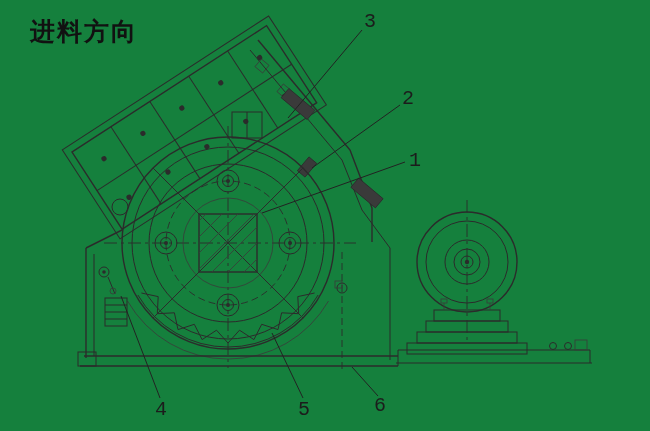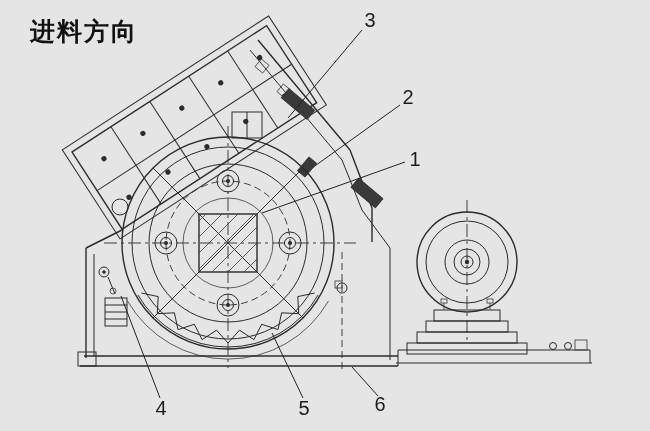--- a/index.html
+++ b/index.html
@@ -1,21 +1,21 @@
 <!DOCTYPE html>
 <html><head>
 <meta charset="utf-8">
 <style>
   html,body{margin:0;padding:0;background:#ffffff;}
   .stage{
     position:relative;
     width:650px;height:431px;
-    background:#e5e5e5;
+    background:#15803d;
     overflow:hidden;
-    font-family:Liberation Sans, sans-serif;
+    font-family:Liberation Mono, monospace;
   }
   .stage svg{position:absolute;left:0;top:0;}
   .ln{stroke:#2b2b2b;fill:none;stroke-width:1;}
   .ln-heavy{stroke:#2b2b2b;fill:none;stroke-width:1.4;}
   .ln-thin{stroke:#3a3a3a;fill:none;stroke-width:0.8;}
   .dark{fill:#3a3a3a;stroke:#2b2b2b;stroke-width:0.8;}
   .dot{fill:#2b2b2b;stroke:none;}
   .cl{stroke:#2b2b2b;fill:none;stroke-width:0.9;stroke-dasharray:13 4 3 4;}
   .dash{stroke:#2b2b2b;fill:none;stroke-width:0.9;stroke-dasharray:7 4;}
   .leader{stroke:#222;fill:none;stroke-width:1;}

